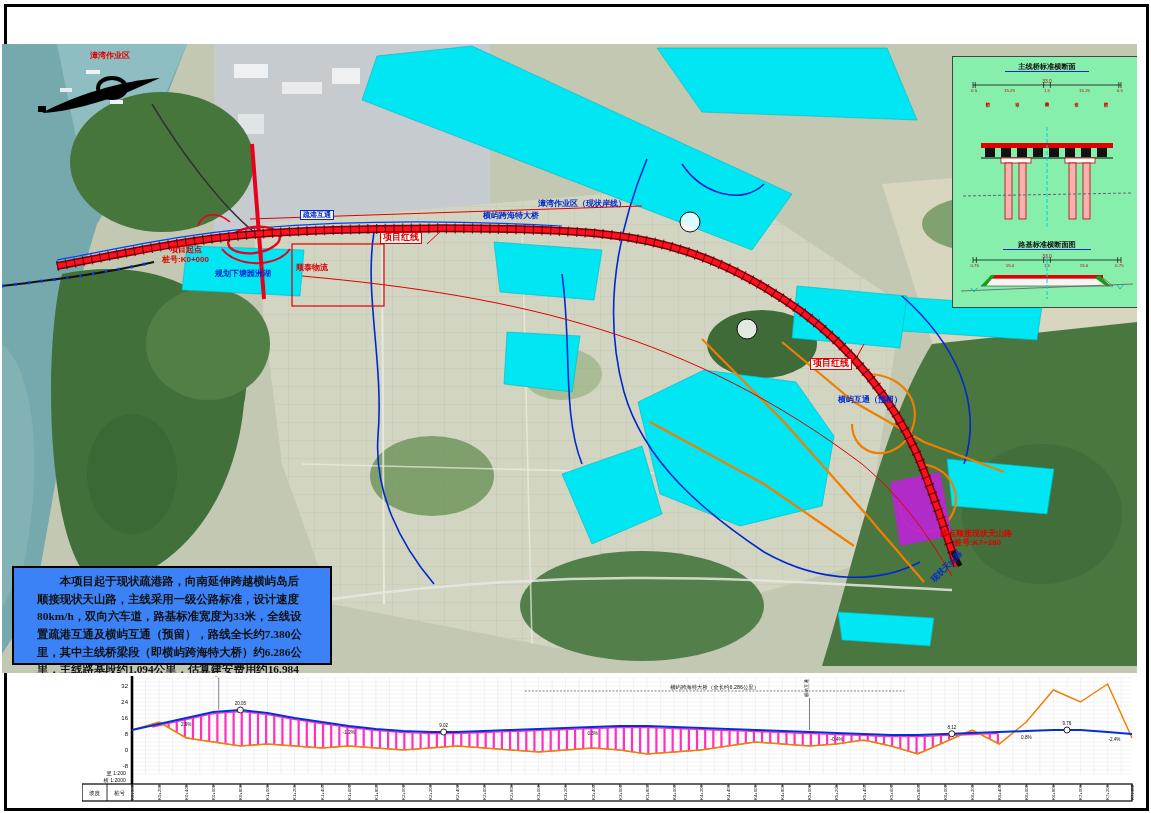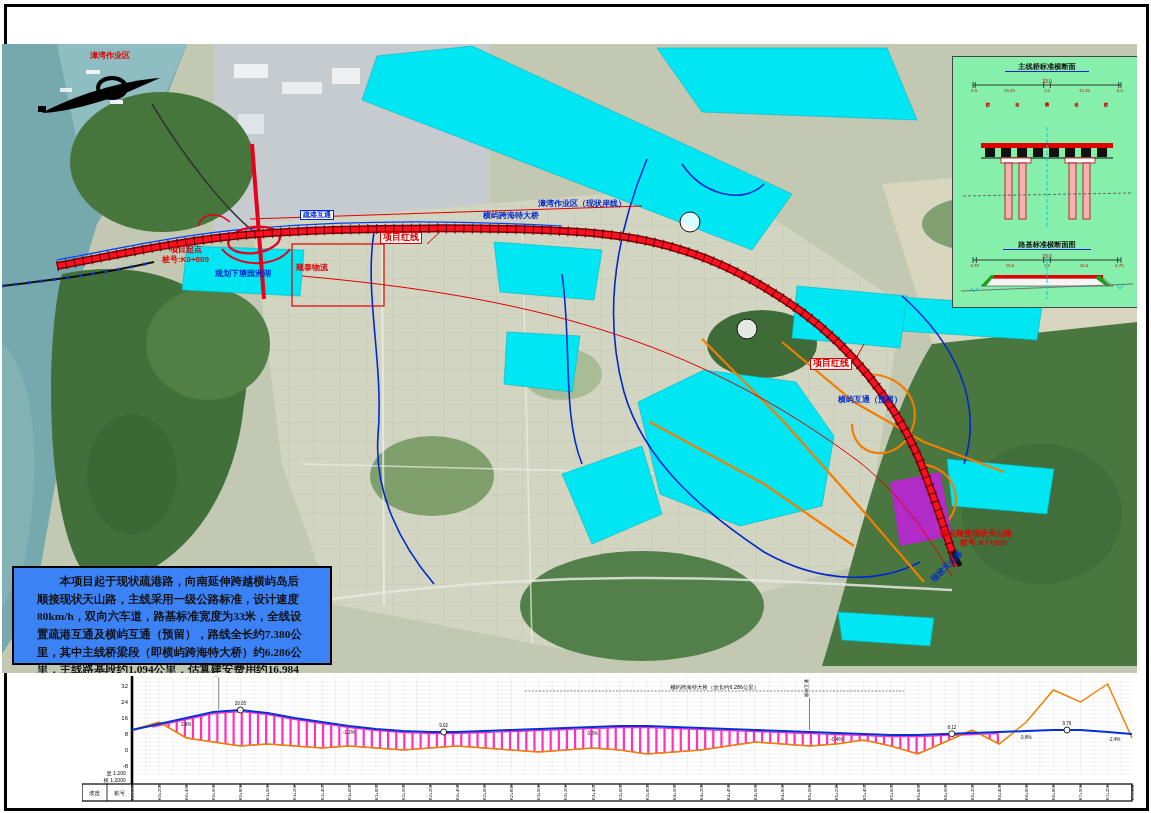--- a/index.html
+++ b/index.html
@@ -155,21 +155,21 @@
         <div class="ml red-box" style="left: 808px; top: 314px;">项目红线</div>
         <div class="ml red" style="left: 168px; top: 202px;">项目起点</div>
         <div class="ml red" style="left: 160px; top: 212px;">桩号:K0+000</div>
         <div class="ml blue" style="left: 200px; top: 226px; padding-left: 13px;">规划下塘园洲湖</div>
         <div class="ml red" style="left: 294px; top: 220px;">顺泰物流</div>
         <div class="ml blue" style="left: 536px; top: 156px;">漳湾作业区（现状岸线）</div>
         <div class="ml blue" style="left: 464px; top: 168px; margin-left: 17px;">横屿跨海特大桥</div>
         <div class="ml blue-box" style="left: 298px; top: 166px;">疏港互通</div>
         <div class="ml blue" style="left: 836px; top: 352px;">横屿互通（预留）</div>
         <div class="ml red" style="left: 938px; top: 486px;">终点顺接现状天山路</div>
-        <div class="ml red" style="left: 952px; top: 495px; margin-left: 6px;">桩号:K7+380</div>
+        <div class="ml red" style="left: 952px; top: 495px;">桩号:K7+380</div>
         <div class="ml blue" style="left: 928px; top: 534px; transform: rotate(-45deg);">现状天山路</div>
       </div>
 
     <div class="xsec">
       <svg id="xsec-svg" width="188" height="248" viewBox="0 0 188 248">
           <text x="94" y="12" font-size="7.2" font-weight="bold" text-anchor="middle" fill="#111">主线桥标准横断面</text>
           <line x1="52" y1="14.5" x2="136" y2="14.5" stroke="#2222cc" stroke-width="1"></line>
           <line x1="20" y1="28" x2="168" y2="28" stroke="#111" stroke-width="0.8"></line>
           <line x1="20" y1="25" x2="20" y2="31" stroke="#111" stroke-width="0.7"></line>
           <text x="21.12121212121212" y="34.5" font-size="4.4" fill="#c00000" text-anchor="middle">0.5</text>

